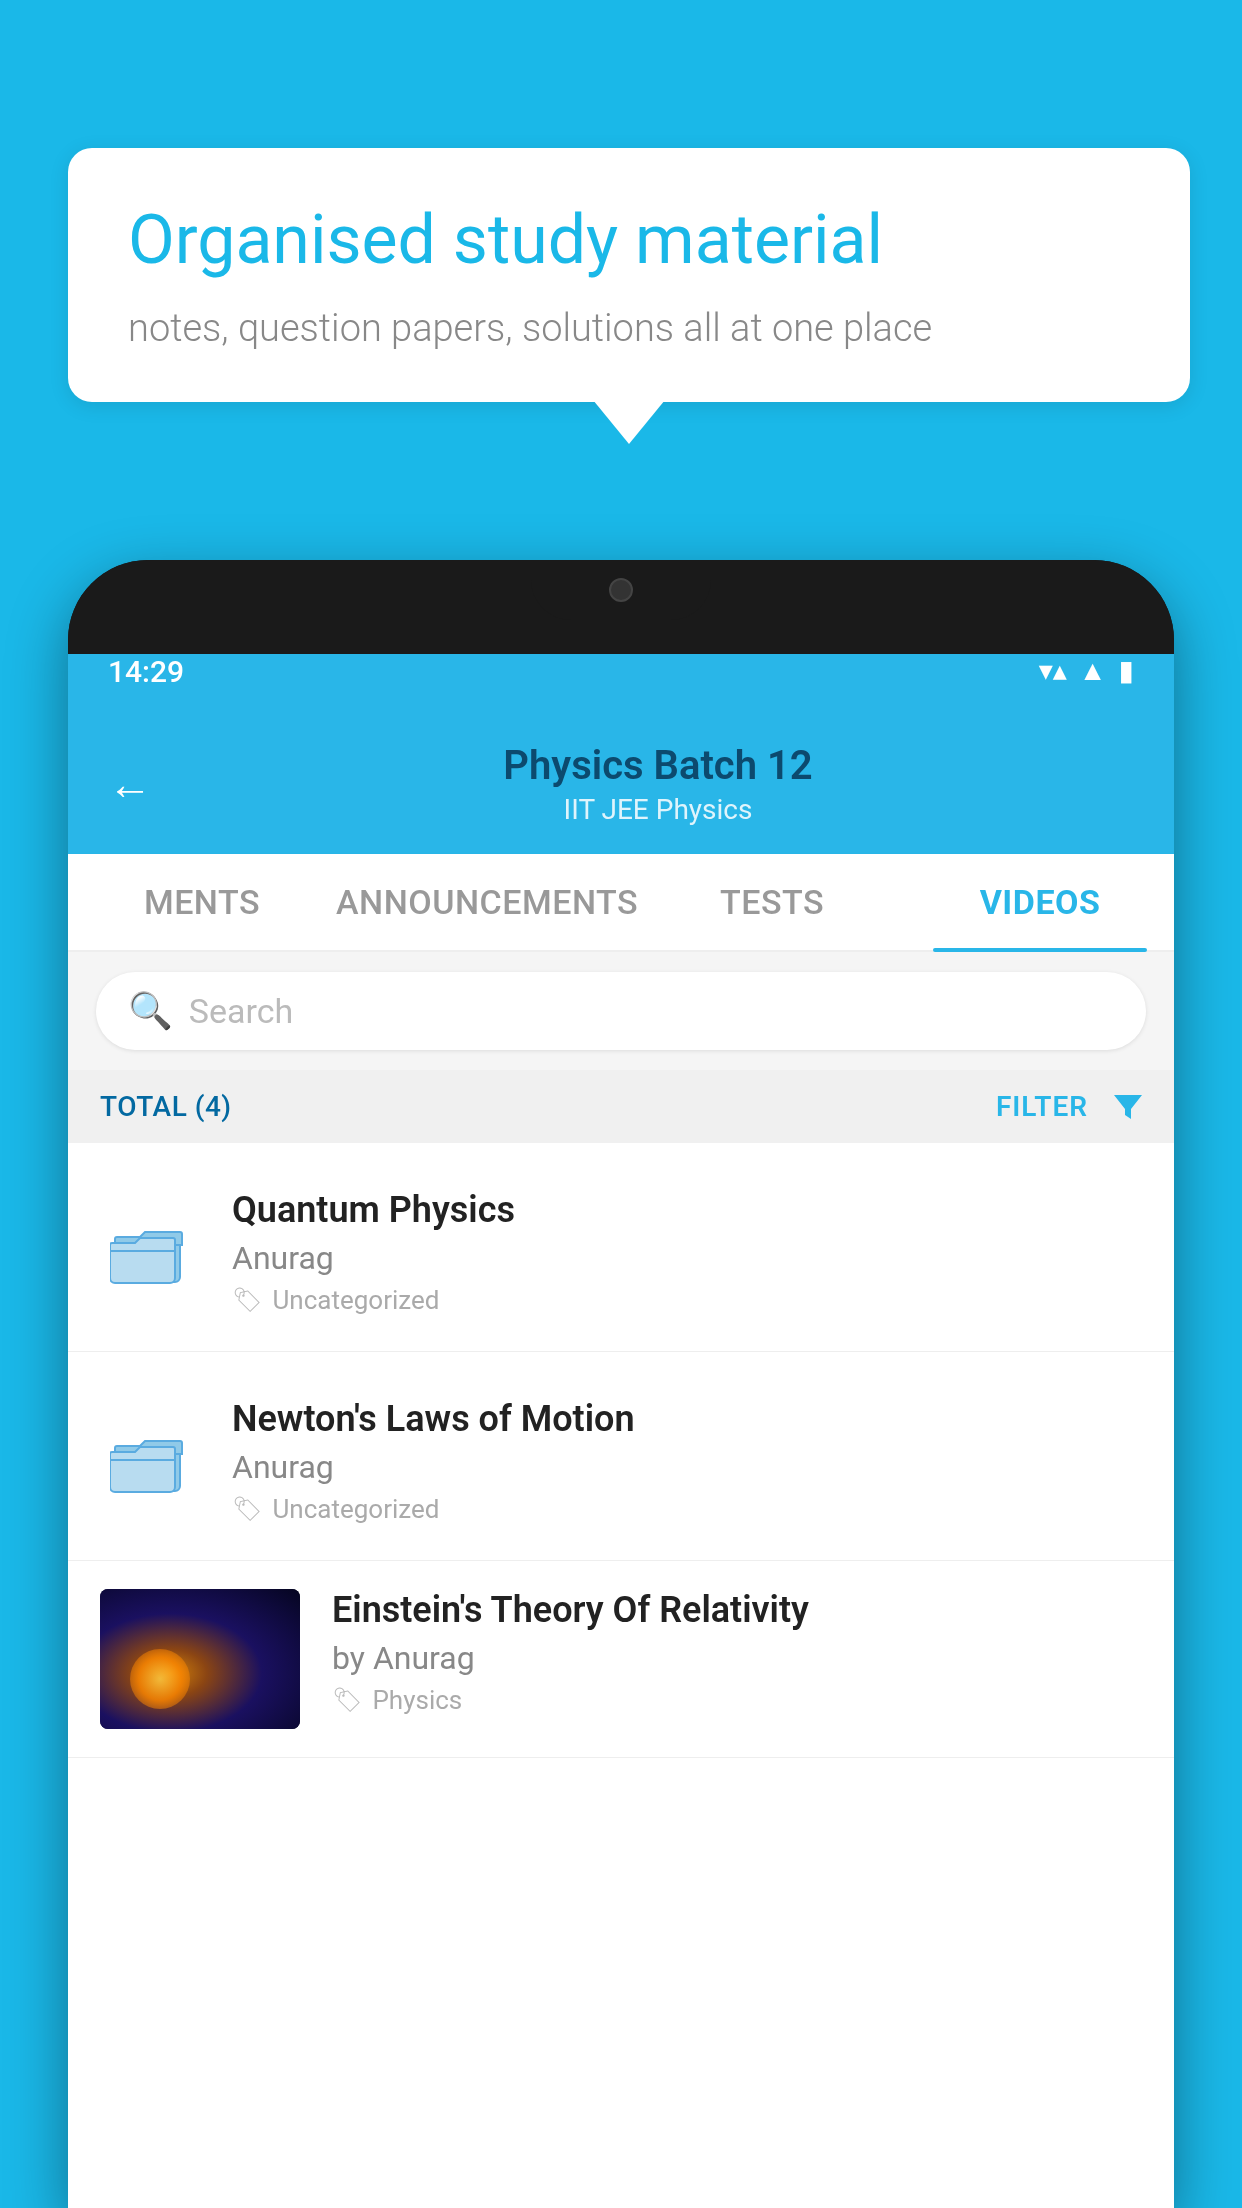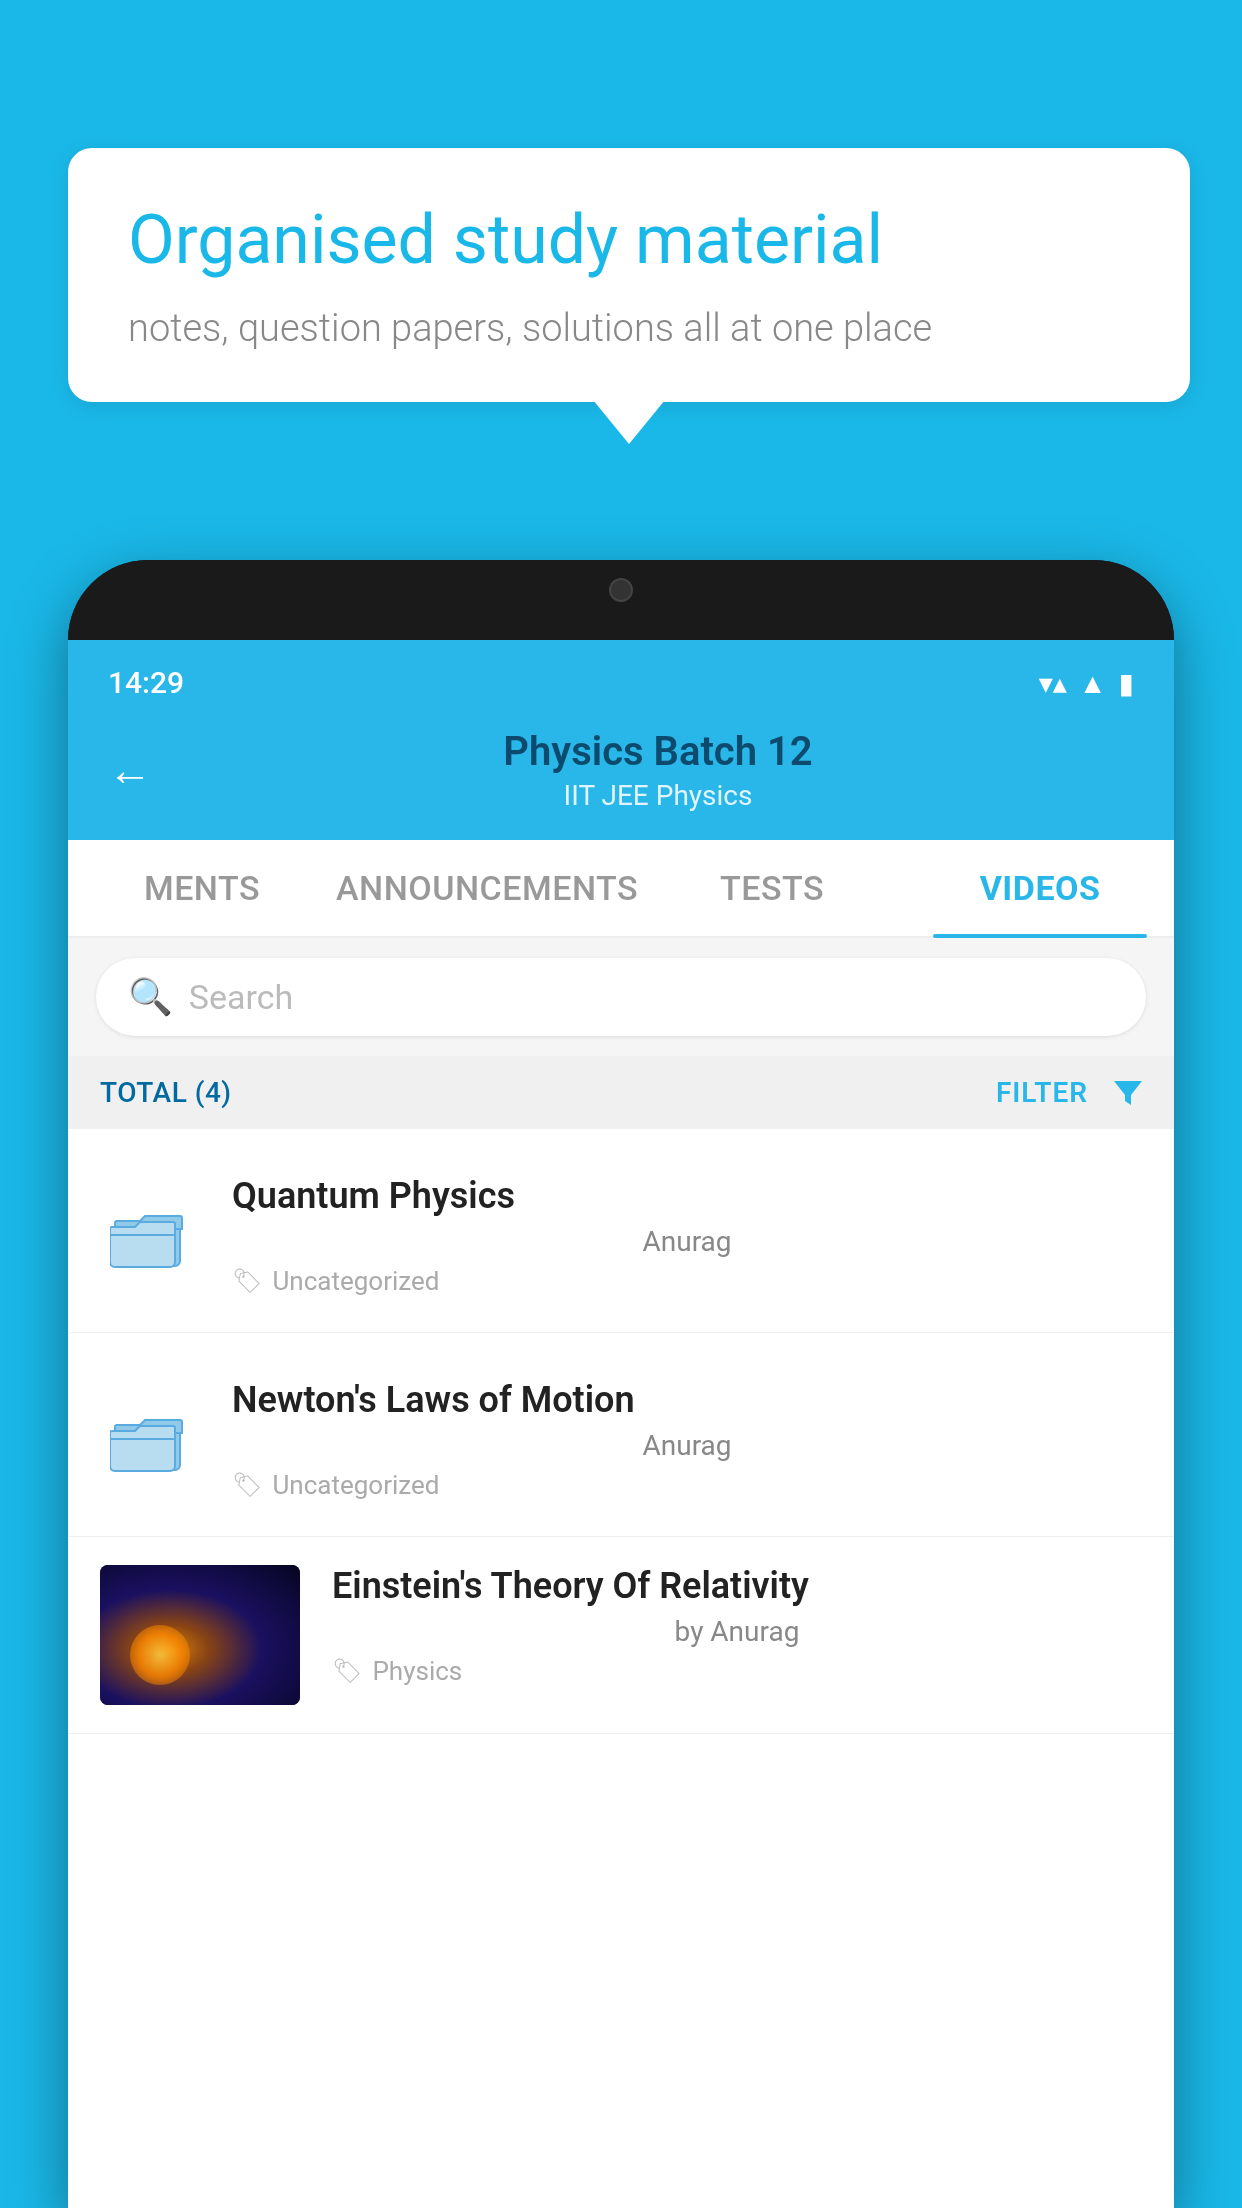--- a/index.html
+++ b/index.html
@@ -100,22 +100,23 @@
       background: #333;
       border-radius: 50%;
       border: 2px solid #444;
     }
 
     .status-bar {
       background: #29b6e8;
       padding: 0 40px;
       height: 60px;
       display: flex;
-      align-items: flex-end;
+      align-items: flex-start;
       justify-content: space-between;
+      margin-top: 14px;
     }
 
     .status-time {
       color: white;
       font-size: 30px;
       font-weight: 500;
     }
 
     .status-icons {
       display: flex;
@@ -294,24 +295,23 @@
     }
 
     .video-title {
       font-size: 36px;
       font-weight: 600;
       color: #222;
       margin-bottom: 8px;
     }
 
     .video-author {
-      font-size: 28px;
+      font-size: 32px;
       color: #888;
       margin-bottom: 8px;
-      text-align: center;
     }
 
     .video-tag {
       display: flex;
       align-items: center;
       gap: 10px;
       color: #aaa;
       font-size: 26px;
     }
 

